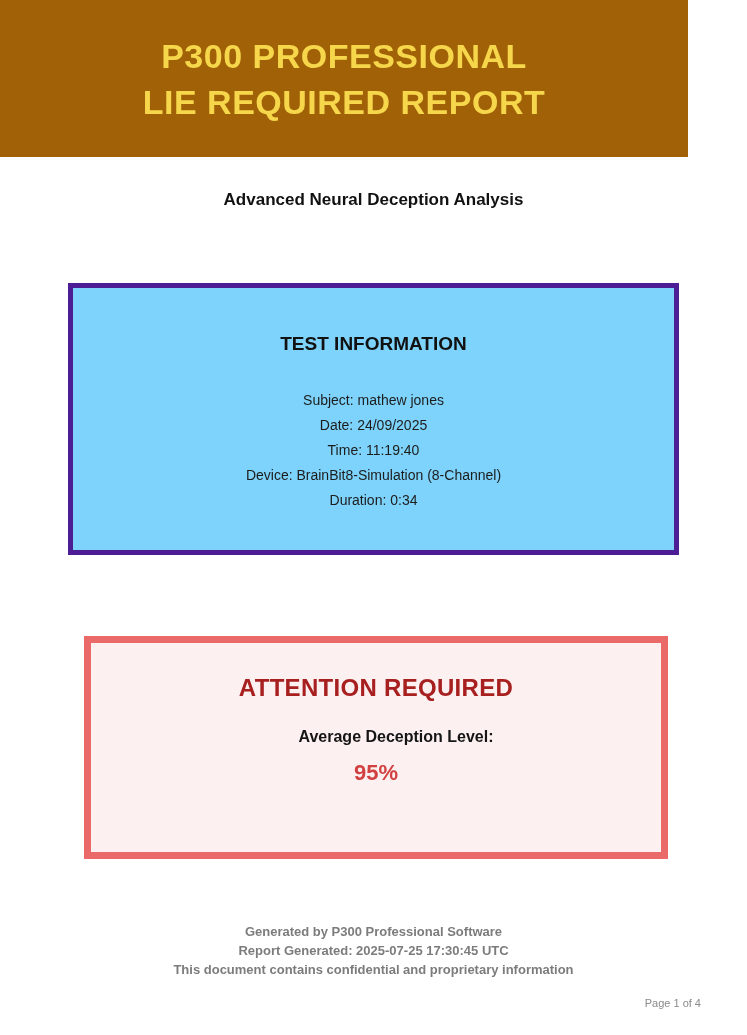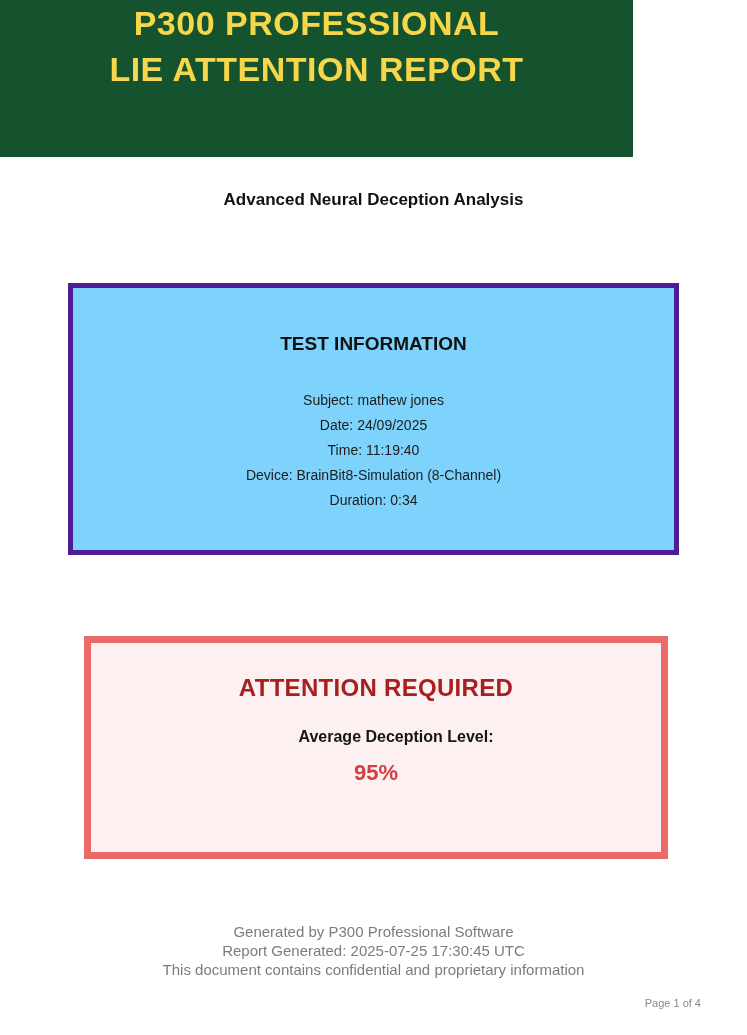--- a/index.html
+++ b/index.html
@@ -11,27 +11,27 @@
     height: 1035px;
     background: #ffffff;
     font-family: "Liberation Sans", sans-serif;
     color: #222222;
     overflow: hidden;
     position: relative;
   }
 
   
   .header-banner {
-    background: #14532d;
+    background: #a16207;
     height: 157px;
-    width: 633px;
+    width: 688px;
     display: flex;
     flex-direction: column;
     align-items: center;
-    justify-content: flex-start;
+    justify-content: center;
     box-sizing: border-box;
   }
   .header-title-line {
     color: #f6d64a;
     font-size: 34px;
     font-weight: bold;
     letter-spacing: 0.5px;
     line-height: 46px;
     text-align: center;
   }
@@ -110,39 +110,39 @@
 
   
   .footer {
     position: absolute;
     top: 922px;
     left: 0;
     width: 747px;
     text-align: center;
   }
   .footer-line {
-    font-size: 15px;
-    font-weight: normal;
+    font-size: 13px;
+    font-weight: bold;
     color: #7c7c7c;
     line-height: 19px;
   }
   .page-number {
     position: absolute;
     top: 997px;
     right: 46px;
     font-size: 11px;
     color: #8a8a8a;
   }
 </style>
 </head>
 <body>
 
 <div class="header-banner">
   <div class="header-title-line">P300 PROFESSIONAL</div>
-  <div class="header-title-line">LIE ATTENTION REPORT</div>
+  <div class="header-title-line">LIE REQUIRED REPORT</div>
 </div>
 
 <div class="subtitle">Advanced Neural Deception Analysis</div>
 
 <div class="test-info-box">
   <div class="test-info-title">TEST INFORMATION</div>
   <div class="test-info-lines">
     <div class="test-info-line">Subject: mathew jones</div>
     <div class="test-info-line">Date: 24/09/2025</div>
     <div class="test-info-line">Time: 11:19:40</div>

